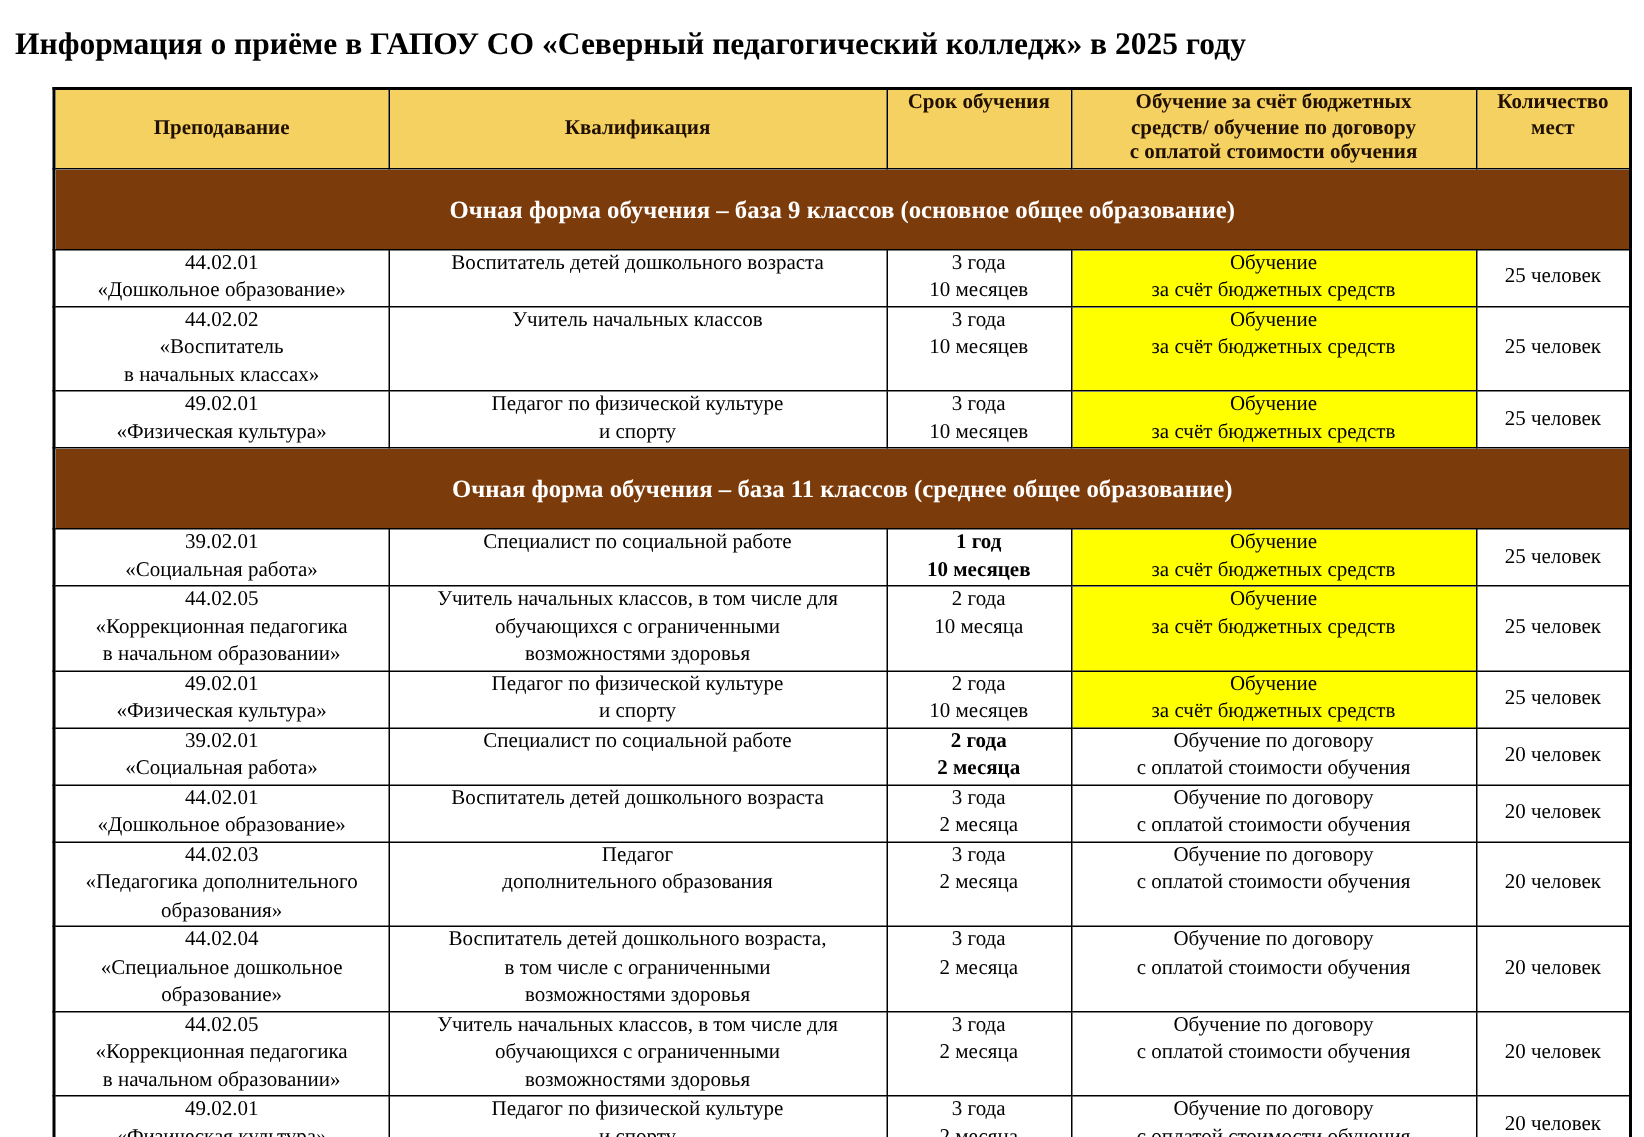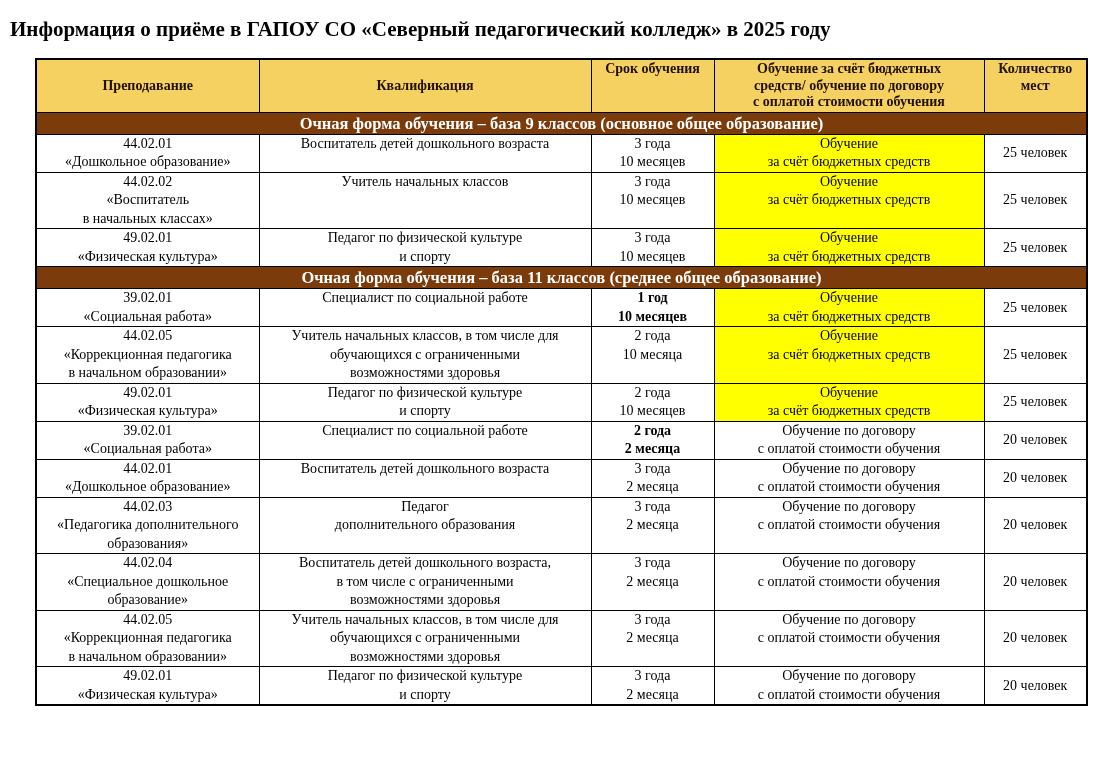--- a/index.html
+++ b/index.html
@@ -54,21 +54,21 @@
     padding: 1px 3px;
     margin-top: 12px;
   }
   thead th.mid { vertical-align: middle; }
   tr.section-row td {
     background: #7B3B0B;
     color: #FFFFFF;
     font-weight: bold;
     font-size: 16.5px;
     line-height: 21px;
-    padding: 0;
+    padding: 16px;
     white-space: normal;
   }
   td.places { vertical-align: middle; }
   td.hl { background: #FFFF00; }
   td.b { font-weight: bold; margin-top: 31px; }
 </style>
 </head>
 <body>
 
 <div class="page">

